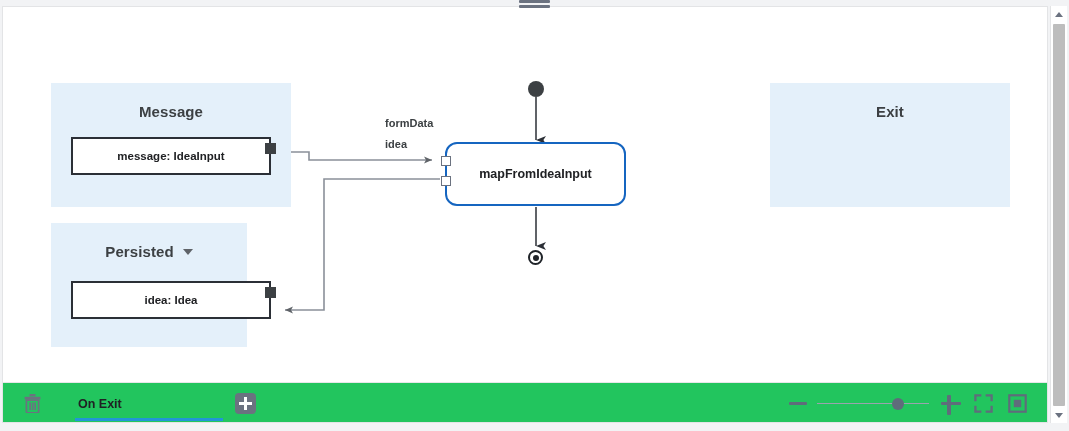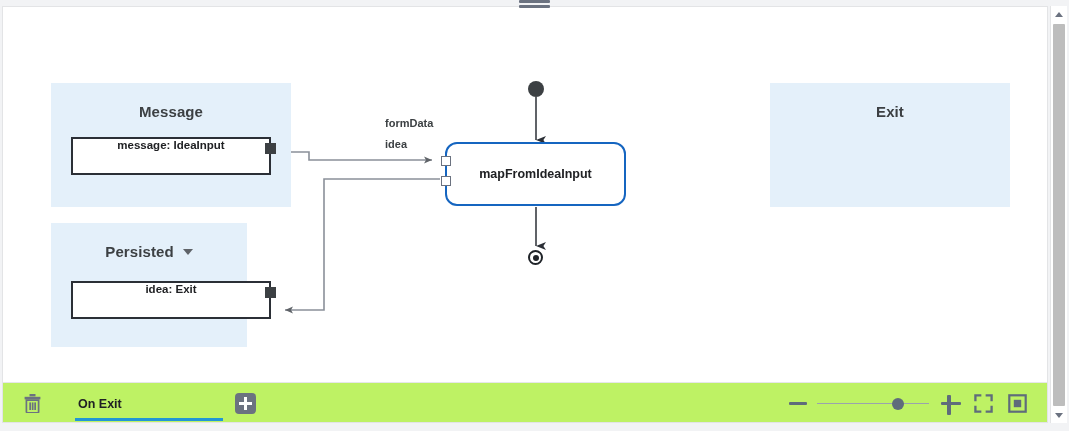--- a/index.html
+++ b/index.html
@@ -84,20 +84,21 @@
     border-top: 6px solid #5f6368;
     vertical-align: 2px;
   }
 
   
   .var-box {
     position: absolute;
     background: #ffffff;
     border: 2px solid #2b2f36;
     display: flex;
+    align-items: center;
     justify-content: center;
     font-size: 11.5px;
     font-weight: bold;
     color: #202124;
   }
   .var-port {
     position: absolute;
     width: 11px; height: 11px;
     background: #3c4043;
     right: -7px;
@@ -154,21 +155,21 @@
     margin: -3px 0 0 -3px;
     border-radius: 50%;
     background: #1f2328;
   }
 
   
   .bottom-bar {
     position: absolute;
     left: 2px; top: 382px;
     width: 1046px; height: 41px;
-    background: #bef264;
+    background: #22c55e;
     border: 1px solid #e3e4e6;
     border-top: 1px solid #e6e7e9;
   }
   .tb-left {
     position: absolute;
     left: 16px; top: 0;
     height: 41px;
     display: flex; align-items: center;
   }
   .icon-btn {
@@ -352,21 +353,21 @@
             <span>message: IdeaInput</span>
             <span class="var-port"></span>
           </div>
         </div>
 
         <div class="scope-panel" style="left:48px; top:216px; width:196px; height:124px;">
           <div class="scope-title" style="top:20px;">
             <span>Persisted</span><span class="caret"></span>
           </div>
           <div class="var-box" style="left:20px; top:58px; width:200px; height:38px;">
-            <span>idea: Exit</span>
+            <span>idea: Idea</span>
             <span class="var-port"></span>
           </div>
         </div>
 
         <div class="scope-panel" style="left:767px; top:76px; width:240px; height:124px;">
           <div class="scope-title" style="top:20px;">
             <span>Exit</span>
           </div>
         </div>
 

